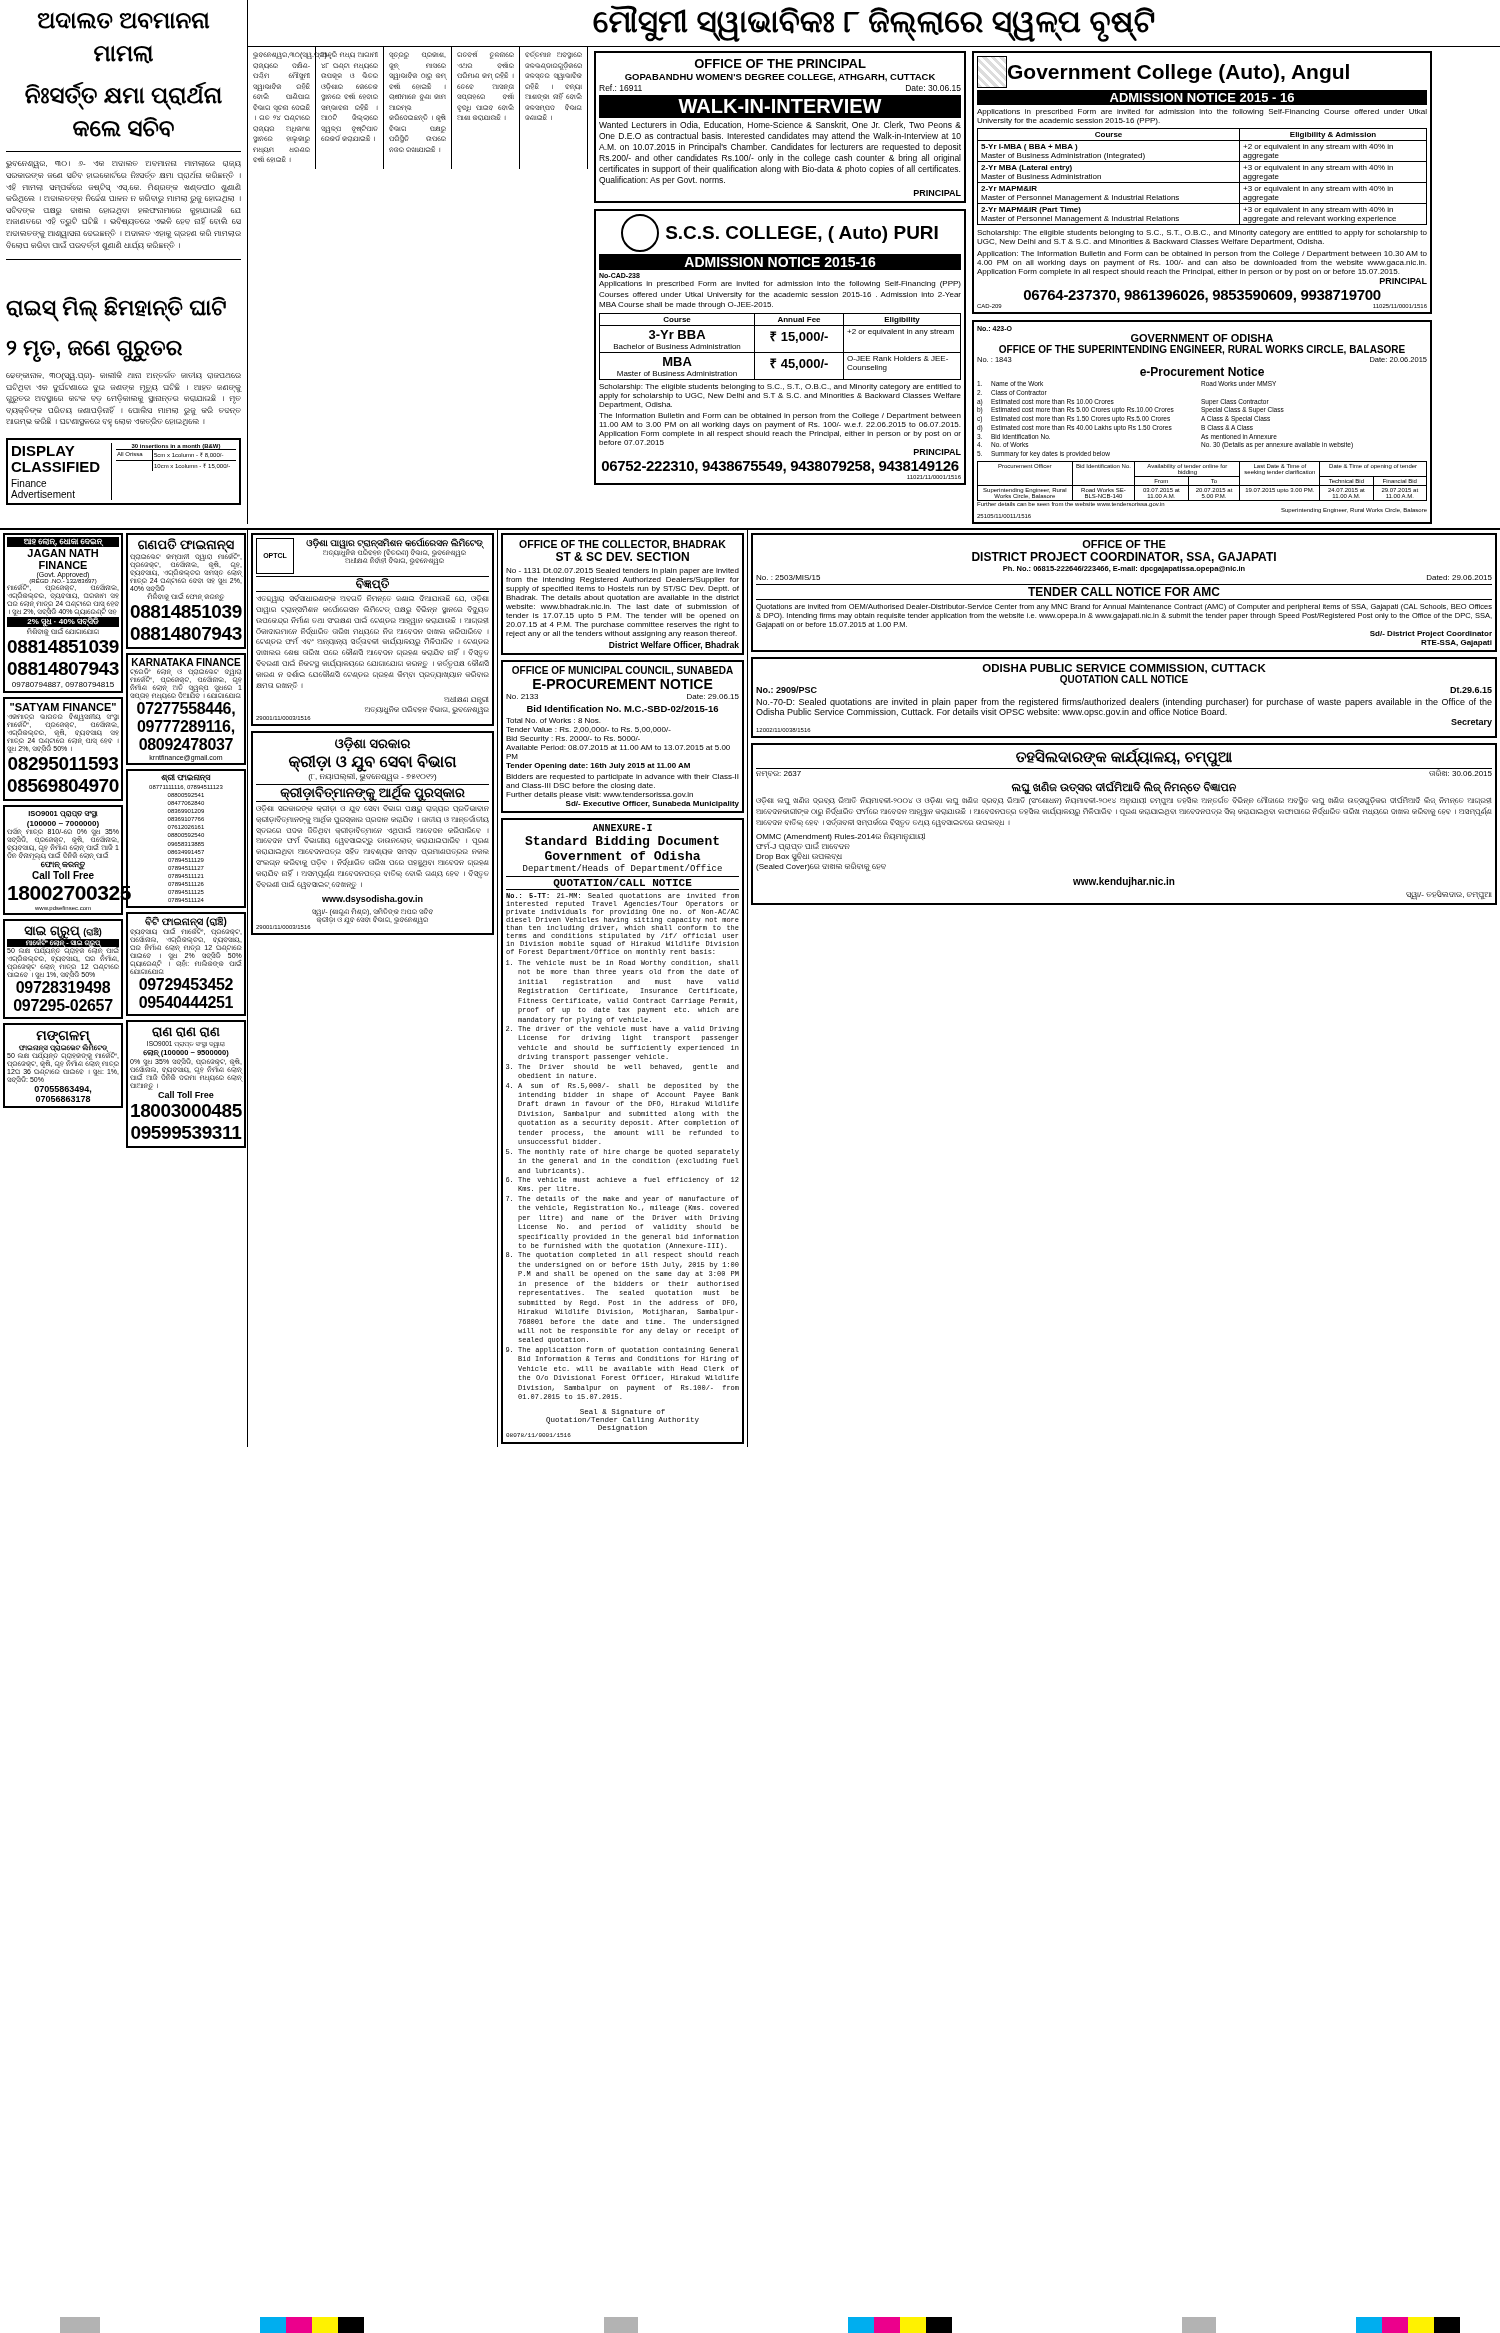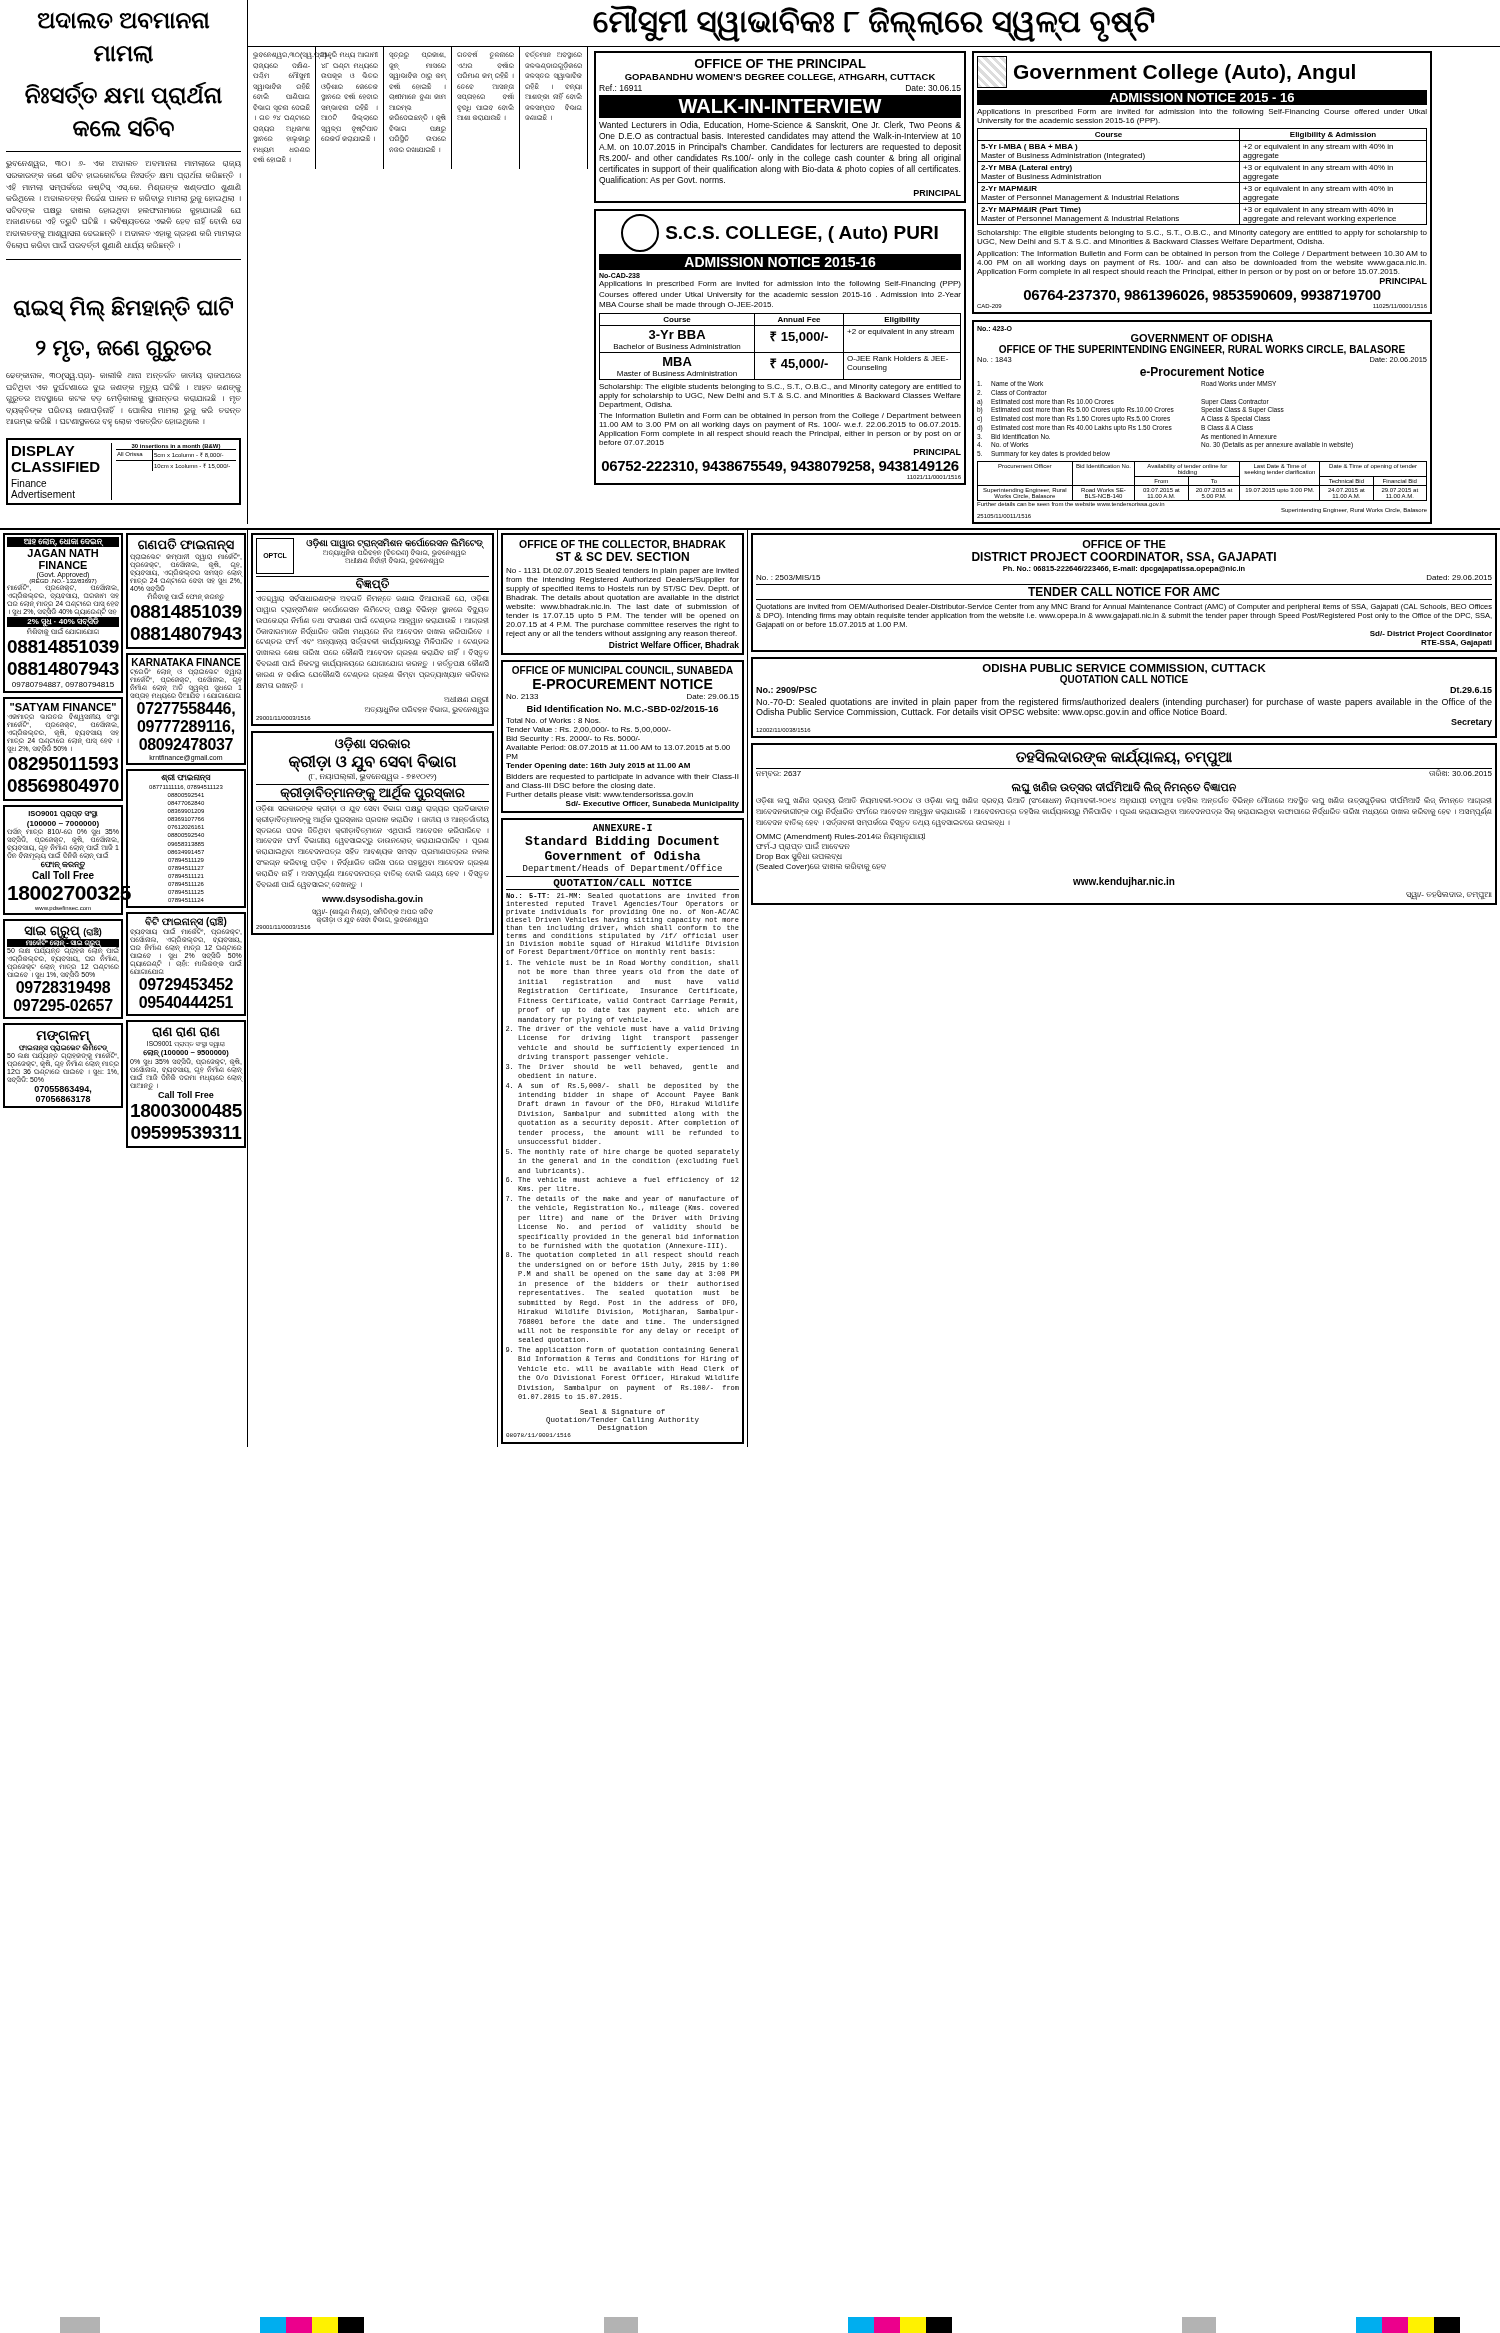--- a/index.html
+++ b/index.html
@@ -16,21 +16,21 @@
   .ctr{text-align:center;}
   .jst{text-align:justify;}
   .b{font-weight:bold;}
   table{border-collapse:collapse;width:100%;}
   td,th{border:1px solid #000;padding:1px 3px;vertical-align:top;}
   .odia-body{font-size:8px;line-height:1.45;text-align:justify;}
   
   .top{display:flex;}
   .col-left{width:248px;padding:4px 6px;border-right:1px solid #000;box-sizing:border-box;}
   .head1{font-size:23px;font-weight:bold;text-align:center;line-height:1.45;}
-  .head2{font-size:22px;font-weight:bold;text-align:center;line-height:1.45;margin-top:32px;}
+  .head2{font-size:22px;font-weight:bold;text-align:left;line-height:1.45;margin-top:32px;}
   .col-mid{width:1252px;}
   .banner{font-size:31px;font-weight:bold;text-align:center;letter-spacing:0px;padding:4px 0 6px;border-bottom:1px solid #000;}
   .newscol{font-size:7px;line-height:1.5;text-align:justify;padding:3px 5px;border-right:1px solid #000;box-sizing:border-box;}
   .bar-black{background:#000;color:#fff;font-weight:bold;text-align:center;}
   .logo-circ{width:34px;height:34px;border:2px solid #000;border-radius:50%;display:inline-block;}
   .sep{height:1px;background:#000;margin:2px 0;}
   .colorbar{position:absolute;bottom:0;left:0;width:1500px;height:16px;display:flex;}
   .colorbar div{height:16px;}
   .phone{font-size:19px;font-weight:bold;text-align:center;letter-spacing:-.4px;}
   .phone2{font-size:16px;font-weight:bold;text-align:center;letter-spacing:-.3px;}
@@ -142,21 +142,21 @@
                 <div class="jst" style="font-size:8px;margin-top:2px">Scholarship: The eligible students belonging to S.C., S.T., O.B.C., and Minority category are entitled to apply for scholarship to UGC, New Delhi and S.T &amp; S.C. and Minorities &amp; Backward Classes Welfare Department, Odisha.</div>
                 <div class="jst" style="font-size:8px;margin-top:2px">The Information Bulletin and Form can be obtained in person from the College / Department between 11.00 AM to 3.00 PM on all working days on payment of Rs. 100/- w.e.f. 22.06.2015 to 06.07.2015. Application Form complete in all respect should reach the Principal, either in person or by post on or before 07.07.2015</div>
                 <div style="text-align:right;font-weight:bold;font-size:9px">PRINCIPAL</div>
                 <div class="ctr b" style="font-size:15px;letter-spacing:-.3px">06752-222310, 9438675549, 9438079258, 9438149126</div>
                 <div style="text-align:right;font-size:6px">11021/11/0001/1516</div>
               </div>
             </div>
 
             <div style="width:460px;">
               <div class="box2" style="padding:3px;">
-                <div style="display:flex;align-items:center;gap:6px">
+                <div style="display:flex;align-items:center;">
                   <span style="display:inline-block;width:28px;height:30px;border:1px solid #000;background:repeating-linear-gradient(45deg,#ddd 0 3px,#fff 3px 6px)"></span>
                   <span class="b" style="font-size:21px">Government College (Auto), Angul</span>
                 </div>
                 <div class="bar-black" style="font-size:13px;margin:2px 0">ADMISSION NOTICE  2015 - 16</div>
                 <div class="jst" style="font-size:8px">Applications in prescribed Form are invited for admission into the following Self-Financing Course offered under Utkal University for the academic session 2015-16 (PPP).</div>
                 <table style="margin-top:3px;font-size:8px">
                   <tbody>
                       <tr>
                     <th class="ctr">Course</th>
                     <th class="ctr" style="width:180px">Eligibility &amp; Admission</th>

